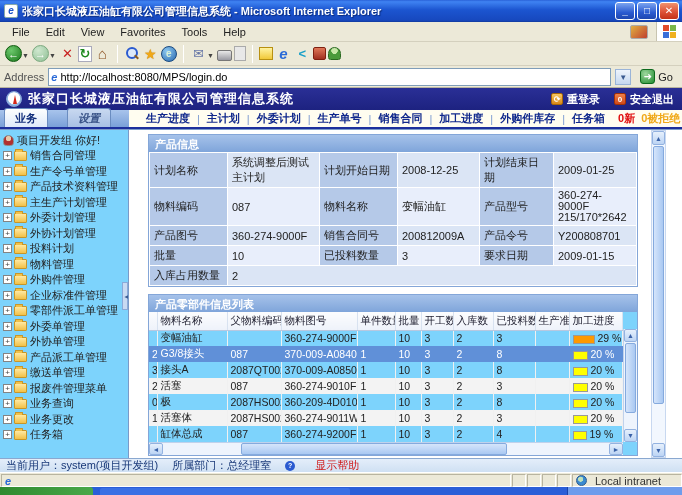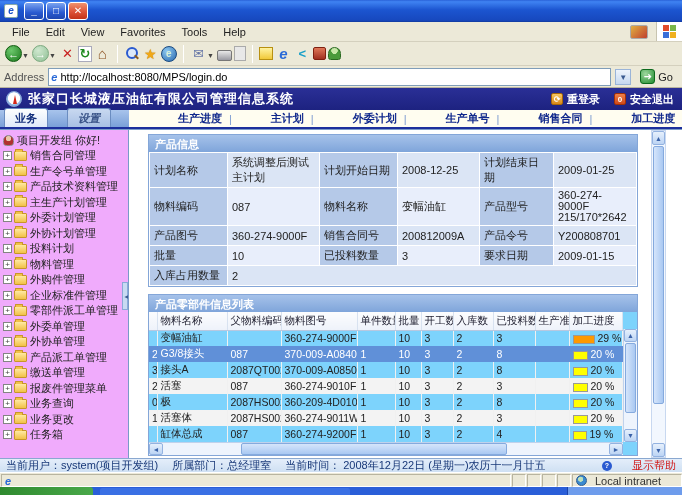--- a/index.html
+++ b/index.html
@@ -71,28 +71,28 @@
   .bic.relogin { background:linear-gradient(#f8c860,#d88818); border:1px solid #a86808; }
   .bic.logout { background:linear-gradient(#f08048,#d04818); border:1px solid #a03008; }
 
   
   .navstrip { height:19px; display:flex; border-bottom:2px solid #1c2f9c; }
   .tabzone { width:129px; flex:none; background:linear-gradient(180deg,#a8c4ec,#7fa0d8); background:linear-gradient(180deg,#a8c4ec,#7aa0d8); display:flex; align-items:flex-end; padding:0 0 0 4px; gap:19px; }
   .tab { padding:2px 10px 1px; font-weight:bold; border:1px solid #6a8cc0; border-bottom:none; border-radius:3px 3px 0 0; }
   .tab.active { background:linear-gradient(#fdfefe,#dfeafa); color:#14307c; }
   .tab.inactive { background:linear-gradient(#c8d8f0,#a8c0e4); color:#3a5488;font-style:italic; }
   .navzone { flex:1; background:#fffdf0; display:flex; align-items:center; padding-left:10px; white-space:nowrap; overflow:hidden; }
-  .nav-item { color:#10288c; font-weight:bold; padding:0 7px;margin-left:32px; }
+  .nav-item { color:#10288c; font-weight:bold; padding:0 7px; }
   .nav-sep { color:#7a9ad0; }
   .badge-new { color:#e01010; font-weight:bold; margin-left:6px; }
   .badge-rej { color:#f0a818; font-weight:bold; margin-left:6px; }
 
   
   .bodyarea { position:absolute; top:129px; left:0; right:0; height:329px; display:flex; }
-  .sidebar { width:129px; flex:none; background:#f0abfc; border-right:1px solid #7a9ac8; border-top:1px solid #7a9ac8; position:relative; overflow:hidden; padding:2px 0 0 2px; }
+  .sidebar { width:129px; flex:none; background:#7dd3fc; border-right:1px solid #7a9ac8; border-top:1px solid #7a9ac8; position:relative; overflow:hidden; padding:2px 0 0 2px; }
   .tree-row { display:flex; align-items:center; height:15.5px; white-space:nowrap; overflow:hidden; color:#222; }
   .tree-greet { display:flex; align-items:center; height:16px; white-space:nowrap; color:#222; }
   .person-ic { width:11px; height:11px; border-radius:50% 50% 30% 30%; background:radial-gradient(circle at 50% 28%,#e8c8a8 32%,#b03030 38%); border:1px solid #888; margin:0 3px 0 1px; flex:none; }
   .expand { width:9px; height:9px; border:1px solid #848484; background:#fff; color:#444; font-size:8px; line-height:7px; text-align:center; margin:0 2px 0 1px; flex:none; }
   .folder { width:13px; height:10px; background:linear-gradient(#ffe9a2,#f2c148); border:1px solid #c89628; border-radius:1px; position:relative; margin-right:3px; flex:none; }
   .folder::before { content:""; position:absolute; left:0; top:-3px; width:6px; height:2px; background:#f2c148; border:1px solid #c89628; border-bottom:none; border-radius:1px 1px 0 0; }
   .collapse-handle { position:absolute; right:0; top:152px; width:6px; height:28px; background:#c8daf2; color:#3a5a90; font-size:7px; line-height:28px; text-align:center; border:1px solid #8aaad8; }
 
   .main { flex:1; background:#fff; border-top:1px solid #7a9ac8; position:relative; overflow:hidden; padding:4px 0 0 19px; }
 
@@ -153,20 +153,21 @@
   .taskbar .btn1 { position:absolute; left:100px; width:250px; top:1px; height:7px; background:#3a70e4; border-radius:2px 2px 0 0; }
   .taskbar .tray { position:absolute; right:0; width:115px; top:0; height:8px; background:#6e9cec; border-left:1px solid #1a42a8; }
 </style>
 </head>
 <body>
 
 <div class="window">
 
   <div class="titlebar">
     <span class="doc-icon">e</span>
+    <span class="title">张家口长城液压油缸有限公司管理信息系统 - Microsoft Internet Explorer</span>
     <span class="winbtn min">_</span>
     <span class="winbtn max">□</span>
     <span class="winbtn close">✕</span>
   </div>
 
   <div class="menubar">
     <span id="menu-items"><span class="mitem">File</span><span class="mitem">Edit</span><span class="mitem">View</span><span class="mitem">Favorites</span><span class="mitem">Tools</span><span class="mitem">Help</span></span>
     <span class="spacer"></span>
     <span class="menu-brand"></span>
     <span class="winflag">
@@ -594,21 +595,20 @@
     <div class="vscroll">
       <span class="sb-btn top">▲</span>
       <span class="thumb"></span>
       <span class="sb-btn bot">▼</span>
     </div>
   </div>
 
   <div class="appstatus">
     <span class="seg"><span>当前用户：</span><span>system(项目开发组)</span></span>
     <span class="seg"><span>所属部门：</span><span>总经理室</span></span>
-    <span class="time"><span>当前时间：</span> <span>2008年12月22日 (星期一)农历十一月廿五</span></span>
     <span class="help-link">
       <span class="help-ic">?</span>
       <span>显示帮助</span>
     </span>
   </div>
 
   <div class="iestatus">
     <span class="cell c-main">
         <span class="e">e</span>
       </span>

